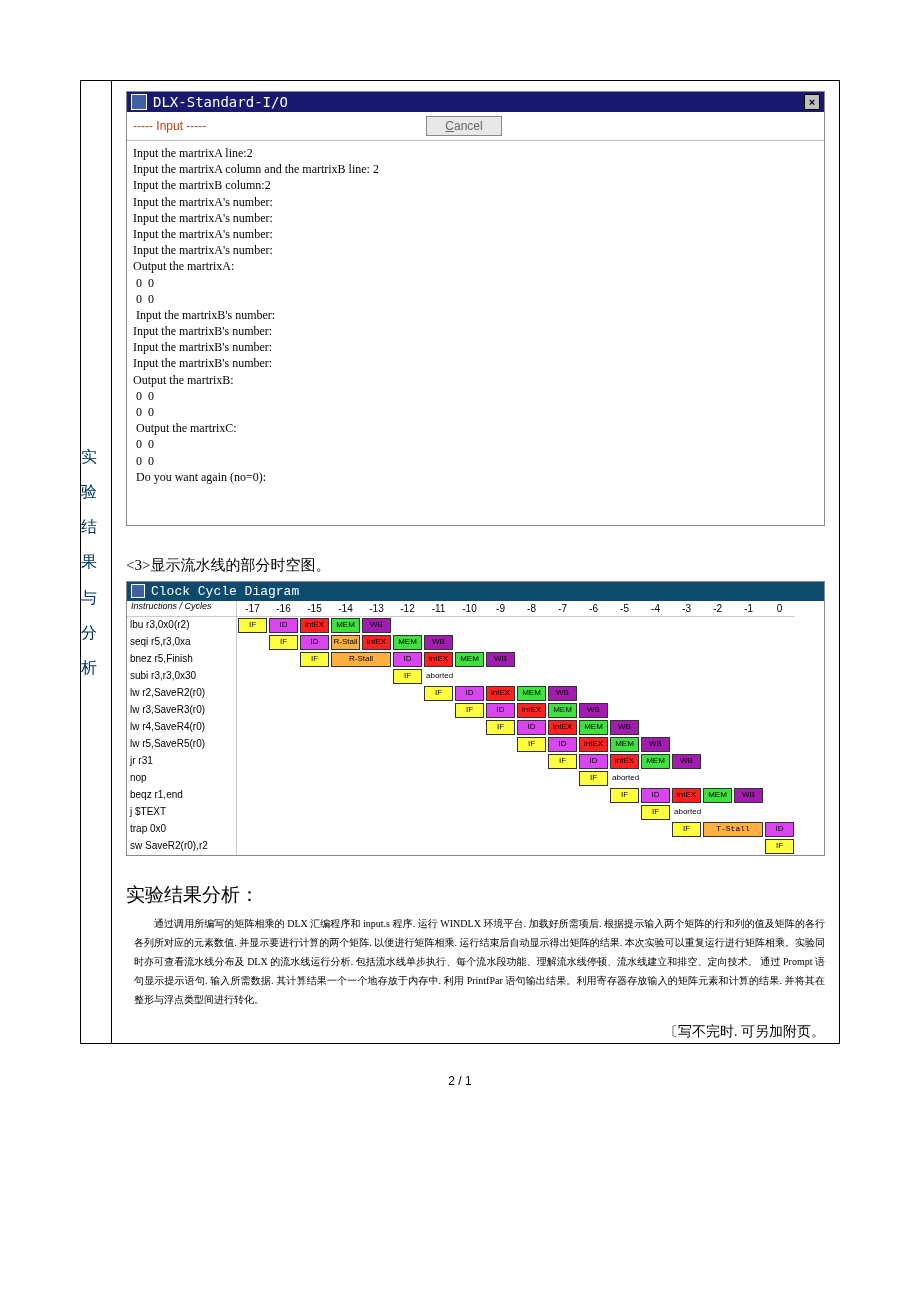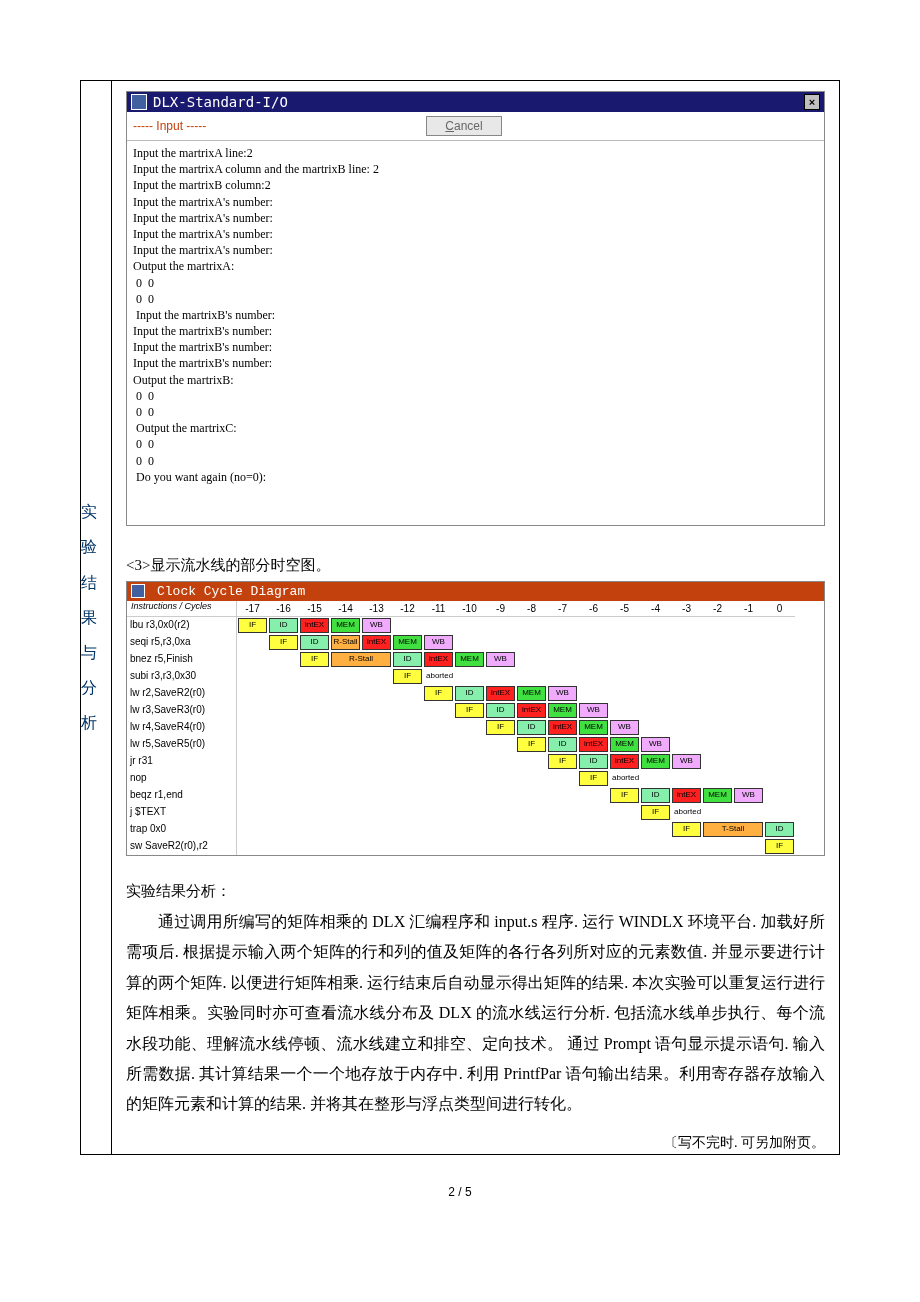--- a/index.html
+++ b/index.html
@@ -105,28 +105,28 @@
     margin: 4px 0 6px 0;
   }
 
   
   .ccd {
     border: 1px solid #888;
     margin-bottom: 26px;
     background: #fff;
   }
   .ccd-title {
-    background: #c2410c;
+    background: #0c4a6e;
     color: #fff;
     font-family: "Courier New", monospace;
     font-size: 13px;
     padding: 2px 4px;
     display: flex;
     align-items: center;
-    gap: 12px;
+    gap: 6px;
   }
   .ccd-title-icon {
     display:inline-block;width:12px;height:12px;border:1px solid #fff;
     background:#4060a0;
   }
   .ccd-grid {
     display: grid;
     grid-template-columns: 110px repeat(18, 31px);
     font-family: Arial, sans-serif;
     font-size: 10px;
@@ -160,44 +160,44 @@
     top: 1px; left: 1px; right: 1px; bottom: 1px;
     border: 1px solid #333;
     font-size: 8px;
     display: flex;
     align-items: center;
     justify-content: center;
     line-height: 1;
     white-space: nowrap;
   }
   .IF { background: #ffff40; }
-  .ID { background: #86efac; }
+  .ID { background: #d946ef; }
   .EX, .intEX { background: #ff2020; color: #000; }
   .MEM { background: #40e040; color: #000; }
-  .WB { background: #f0abfc; }
+  .WB { background: #a21caf; }
   .Stall, .R-Stall, .T-Stall { background: #ffb040; }
   .aborted {
     background: #fff;
     border: none;
     justify-content: flex-start;
     padding-left: 2px;
   }
 
   
   .analysis h4 {
-    font-size: 15px;
+    font-size: 19px;
     margin: 0 0 6px 0;
     font-weight: normal;
   }
   .analysis p {
-    font-size: 16px;
+    font-size: 10px;
     line-height: 1.9;
     text-align: justify;
     text-indent: 2em;
-    margin: 0 0 6px 0;
+    margin: 0 0 6px 8px;
   }
   .footnote {
     text-align: right;
     font-size: 14px;
     margin-top: 14px;
   }
   .page-num {
     text-align: center;
     font-size: 12px;
     margin-top: 30px;
@@ -627,21 +627,21 @@
             <div class="ccd-cell"></div>
             <div class="ccd-cell"></div>
             <div class="ccd-cell"></div>
             <div class="ccd-cell"></div>
             <div class="ccd-cell"></div>
             <div class="ccd-cell"></div>
             <div class="ccd-cell">
               <div class="stage IF">IF</div>
             </div>
             <div class="ccd-cell">
-              <div class="stage Stall" style="right: -30px;">T-Stall</div>
+              <div class="stage Stall" style="right: -30px; font-family: Liberation Mono, monospace;">T-Stall</div>
             </div>
             <div class="ccd-cell"></div>
             <div class="ccd-cell">
               <div class="stage ID">ID</div>
             </div>
             <div class="ccd-instr">sw SaveR2(r0),r2</div>
             <div class="ccd-cell"></div>
             <div class="ccd-cell"></div>
             <div class="ccd-cell"></div>
             <div class="ccd-cell"></div>
@@ -665,14 +665,14 @@
       </div>
 
       <div class="analysis">
         <h4>实验结果分析：</h4>
         <p>通过调用所编写的矩阵相乘的 DLX 汇编程序和 input.s 程序. 运行 WINDLX 环境平台. 加载好所需项后. 根据提示输入两个矩阵的行和列的值及矩阵的各行各列所对应的元素数值. 并显示要进行计算的两个矩阵. 以便进行矩阵相乘. 运行结束后自动显示得出矩阵的结果. 本次实验可以重复运行进行矩阵相乘。实验同时亦可查看流水线分布及 DLX 的流水线运行分析. 包括流水线单步执行、每个流水段功能、理解流水线停顿、流水线建立和排空、定向技术。 通过 Prompt 语句显示提示语句. 输入所需数据. 其计算结果一个一个地存放于内存中. 利用 PrintfPar 语句输出结果。利用寄存器存放输入的矩阵元素和计算的结果. 并将其在整形与浮点类型间进行转化。</p>
         <div class="footnote">〔写不完时. 可另加附页。</div>
       </div>
 
     </div>
   </div>
-  <div class="page-num">2 / 5</div>
+  <div class="page-num">2 / 1</div>
 </div>
 
 </body></html>

